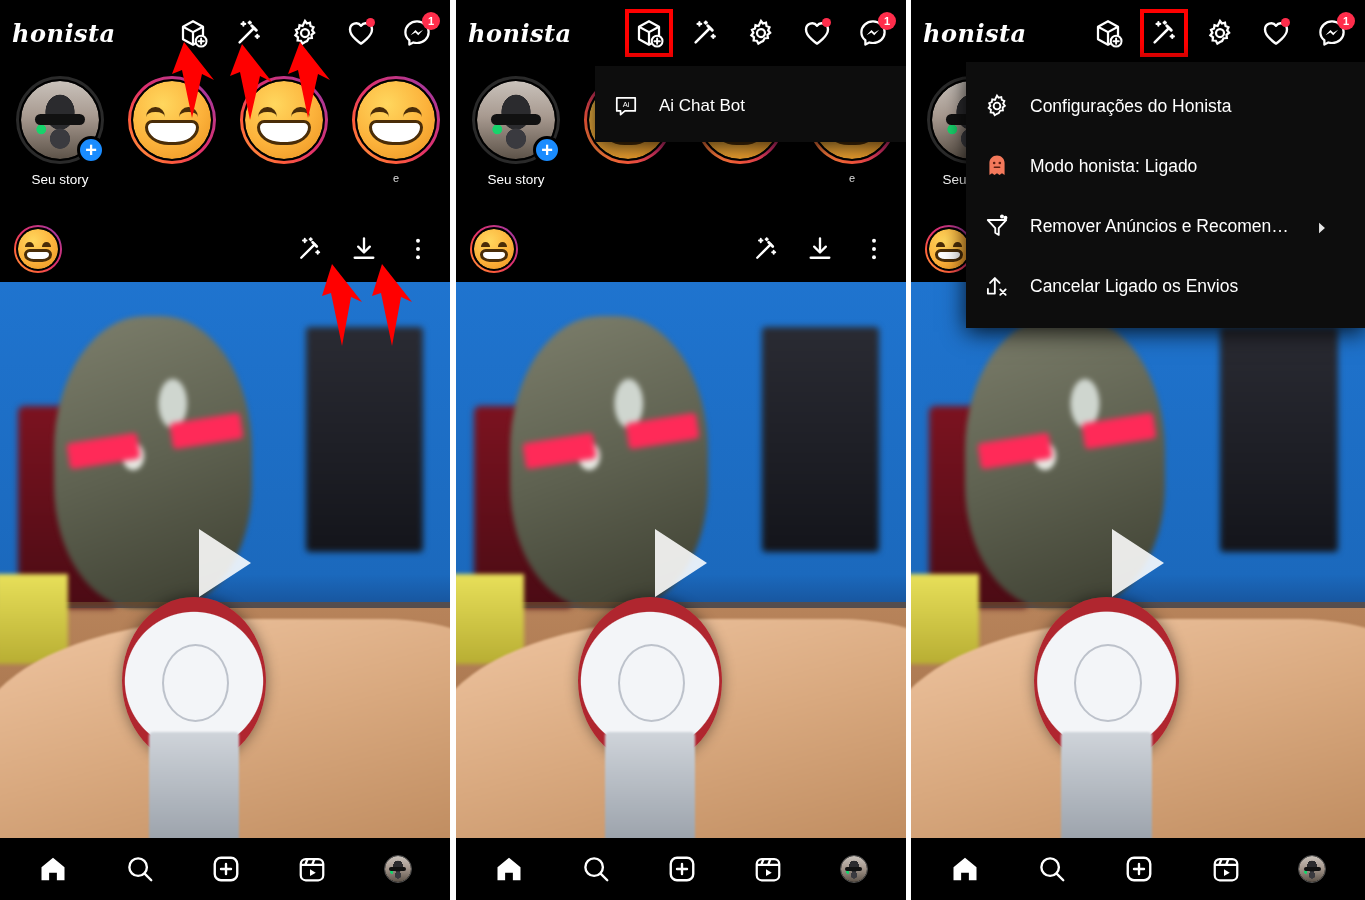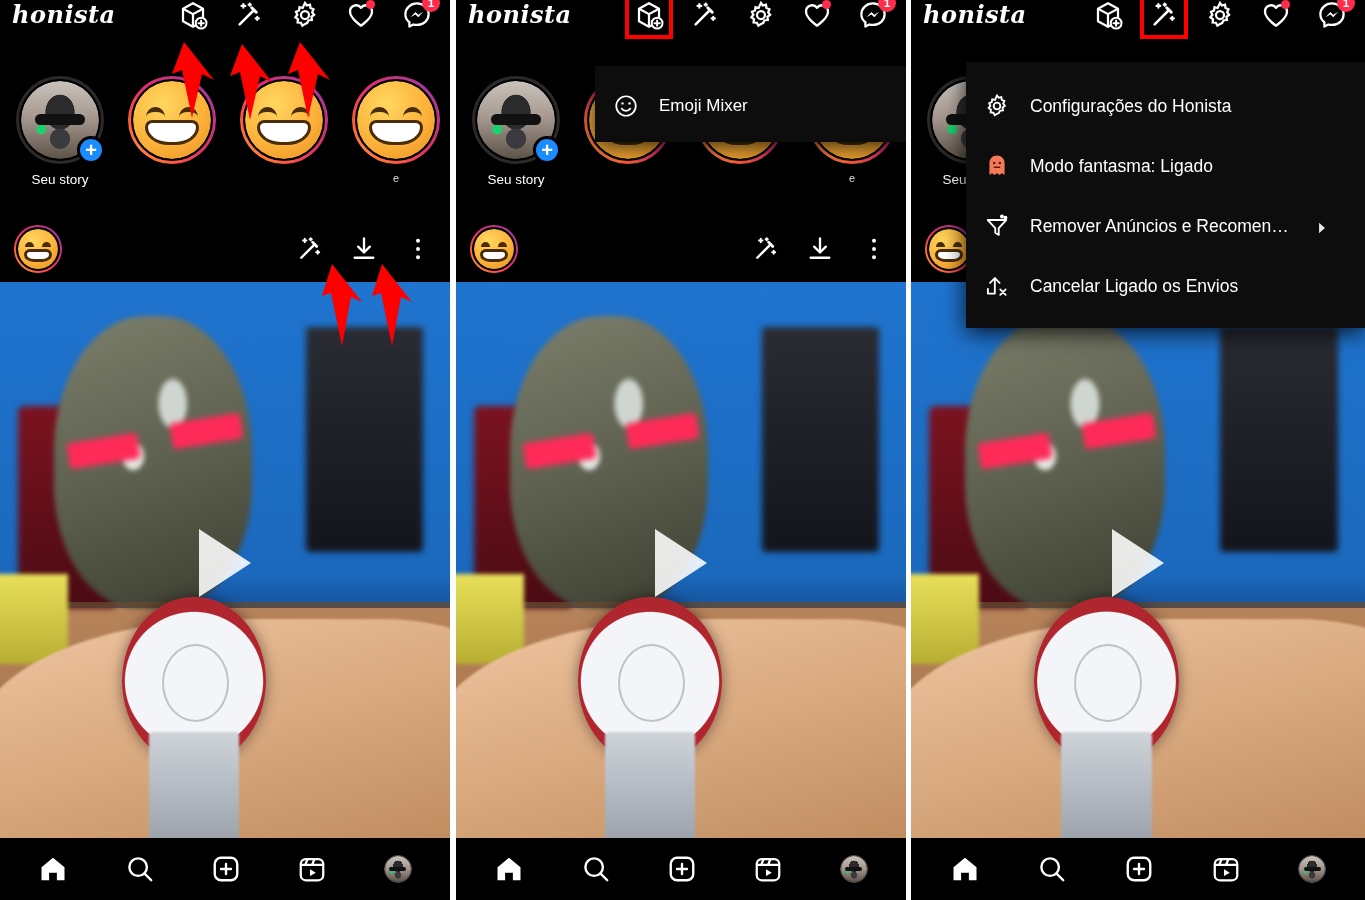--- a/index.html
+++ b/index.html
@@ -13,21 +13,21 @@
     position:absolute; top:0; height:900px;
     background:#000; overflow:hidden;
   }
   #panel-1{ left:0;    width:450px; }
   #panel-2{ left:456px; width:450px; }
   #panel-3{ left:911px; width:454px; }
 
   
   .appbar{
     position:relative; height:66px; background:#000;
-    display:flex; align-items:flex-start; padding:0 12px;
+    display:flex; align-items:center; padding:0 12px;
   }
   .logo{
     color:#fff; font-family:"DejaVu Serif", serif;
     font-style:italic; font-weight:700; font-size:24px;
     letter-spacing:.5px;
   }
   .appbar-icons{
     margin-left:auto; display:flex; align-items:center; gap:26px;
     padding-right:6px;
   }
@@ -517,28 +517,26 @@
             </div>
           </div>
         </div>
       <div class="story-label tiny">e</div>
     </div>
   </div>
 
   <div class="menu" id="menu-sub">
     <div class="menu-item">
       <span class="mi-ic">
-        <svg viewBox="0 0 24 24" fill="none" stroke="#fff" stroke-width="1.6">
-          <circle cx="12" cy="12" r="9"></circle>
-          <circle cx="8.8" cy="9.6" r="1.1" fill="#fff" stroke="none"></circle>
-          <circle cx="15.2" cy="9.6" r="1.1" fill="#fff" stroke="none"></circle>
-          <path d="M8 14.4c1 1.5 2.4 2.2 4 2.2s3-.7 4-2.2" stroke-linecap="round"></path>
-        </svg>
-      </span>
-      <span class="mi-label">Emoji Mixer</span>
+        <svg viewBox="0 0 24 24" fill="none" stroke="#fff" stroke-width="1.6" stroke-linejoin="round">
+          <path d="M3.5 4.5h17v12h-9.5l-4 3.5v-3.5h-3.5z"></path>
+          <text x="12" y="13" font-size="7" fill="#fff" stroke="none" text-anchor="middle" font-family="Liberation Sans">Ai</text>
+        </svg>
+      </span>
+      <span class="mi-label">Ai Chat Bot</span>
     </div>
   </div>
 
   <div class="post-head">
     <div class="post-av">
       <div class="ring-in">
           <div class="emoji-face">
             <i class="eye l"></i>
             <i class="eye r"></i>
             <i class="mouth"></i>
@@ -704,21 +702,21 @@
 
     <div class="menu-item">
       <span class="mi-ic">
         <svg viewBox="0 0 24 24">
           <path d="M12 2.4c-4 0-7 3-7 6.9v11.1l2.4-1.8 2.3 1.8 2.3-1.8 2.3 1.8 2.3-1.8L19 20.4V9.3c0-3.9-3-6.9-7-6.9z" fill="#f4795b"></path>
           <circle cx="9.4" cy="9.2" r="1.2" fill="#5a1c10"></circle>
           <circle cx="14.6" cy="9.2" r="1.2" fill="#5a1c10"></circle>
           <path d="M9.6 13.2h4.8" stroke="#5a1c10" stroke-width="1.5" stroke-linecap="round"></path>
         </svg>
       </span>
-      <span class="mi-label">Modo fantasma: Ligado</span>
+      <span class="mi-label">Modo honista: Ligado</span>
     </div>
 
     <div class="menu-item">
       <span class="mi-ic">
         <svg viewBox="0 0 24 24" fill="none" stroke="#fff" stroke-width="1.7" stroke-linejoin="round">
           <path d="M3.5 6.5h17L13.6 14v6.2l-3.2-2V14z"></path>
           <circle cx="16.6" cy="3.2" r="1" fill="#fff"></circle>
             <circle cx="19.8" cy="4.4" r="1" fill="#fff"></circle>
         </svg>
       </span>

